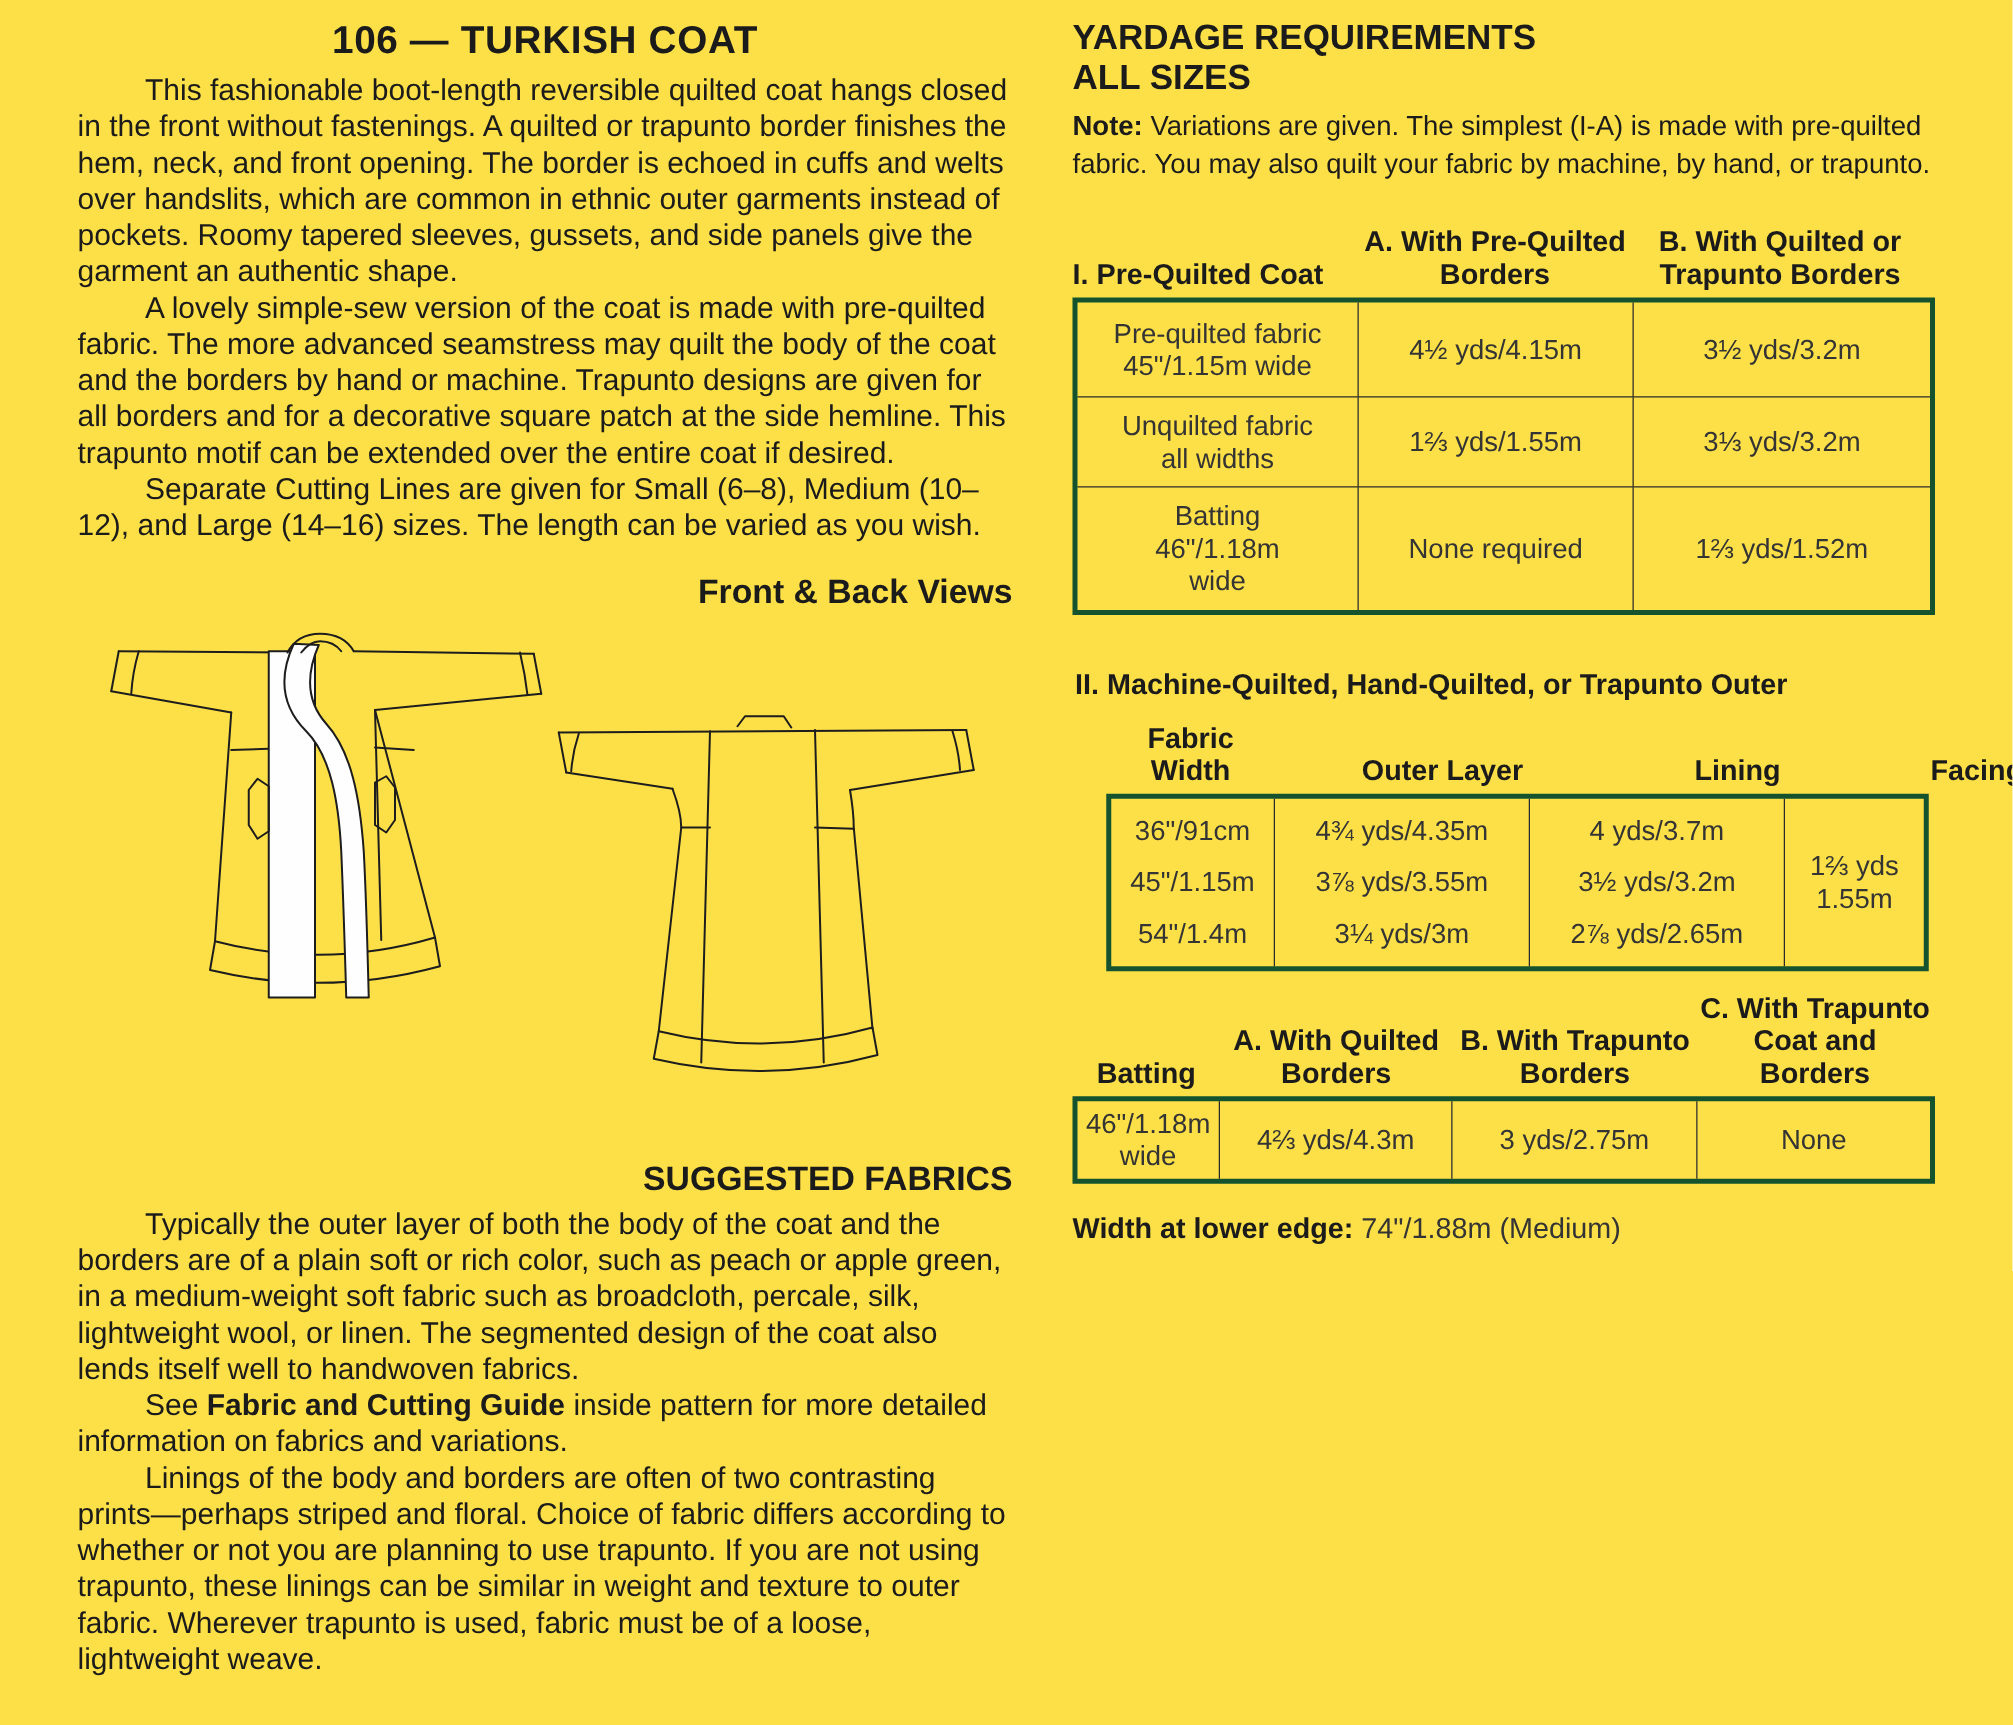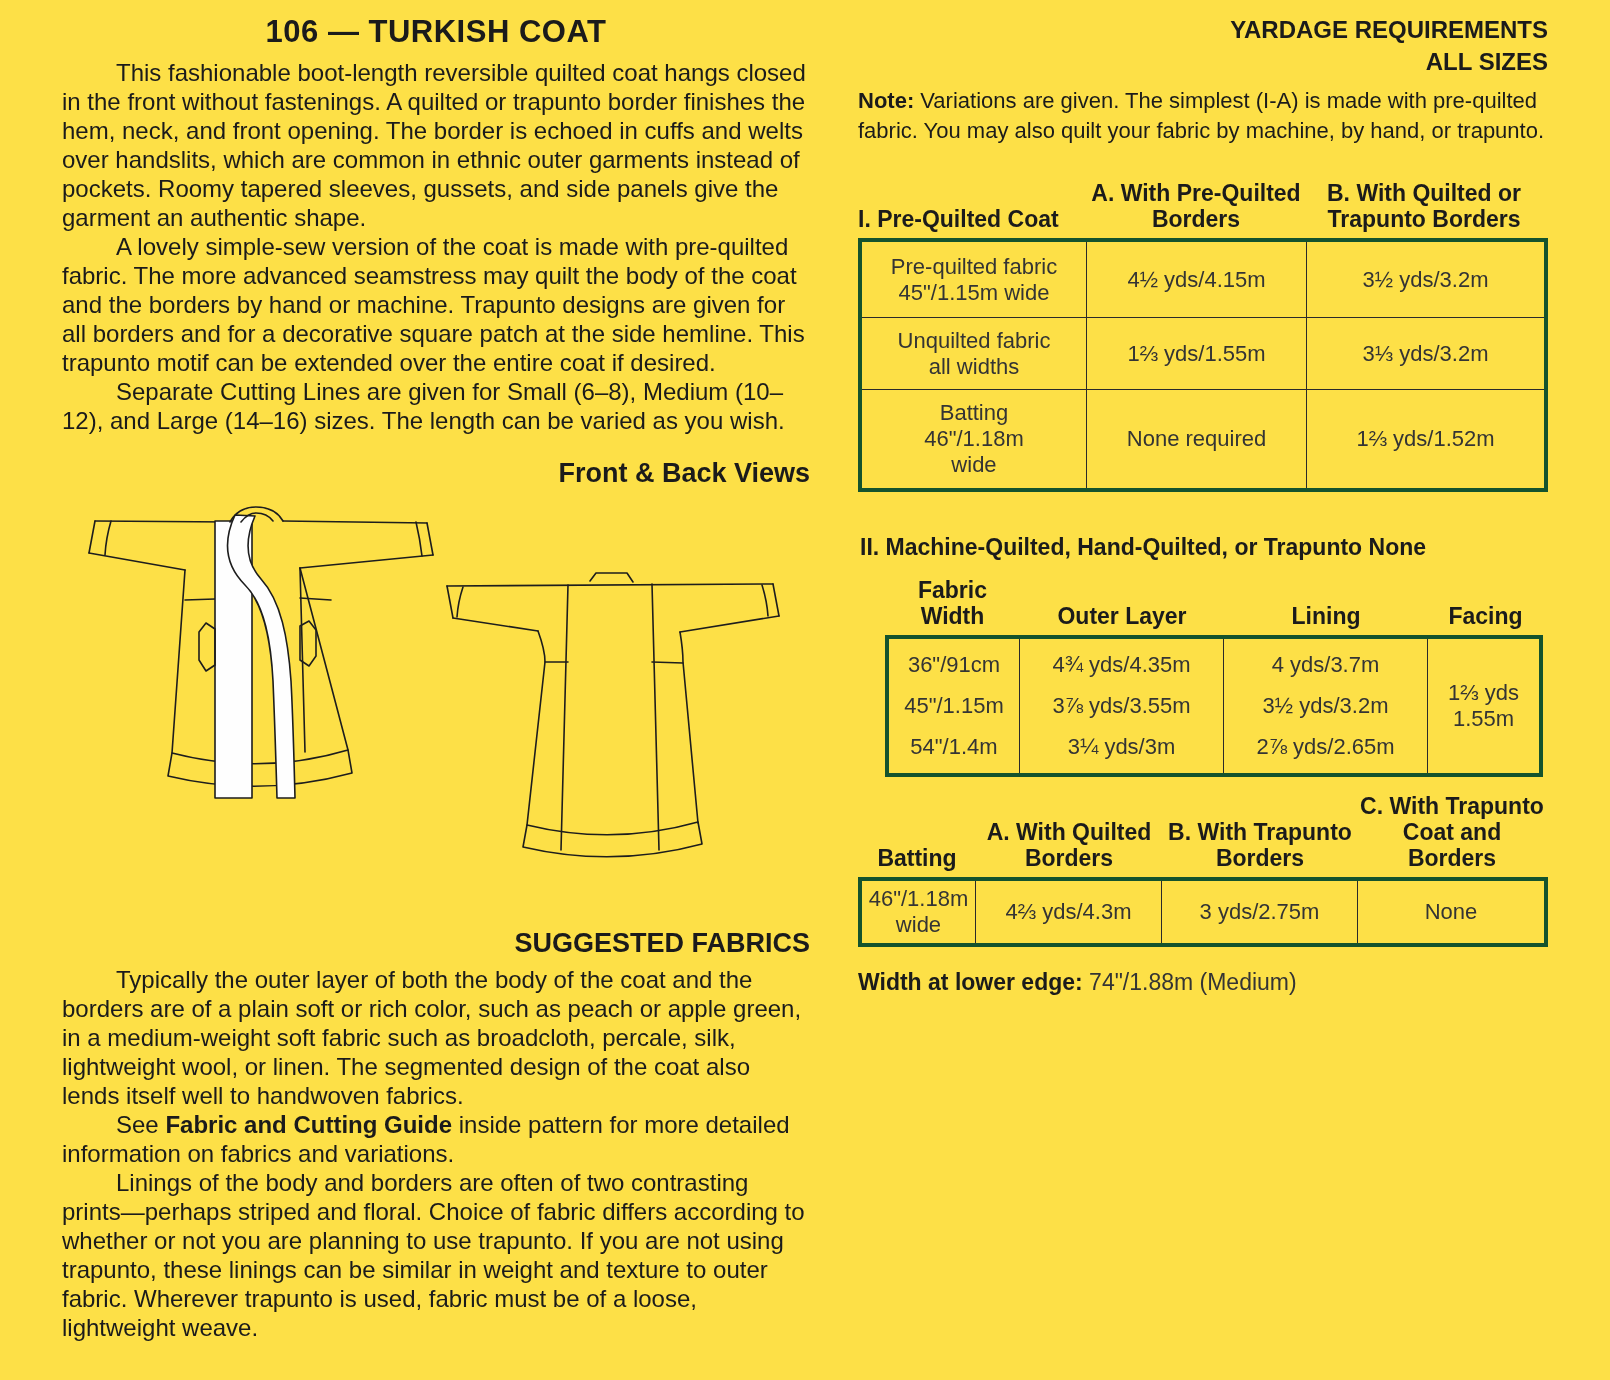--- a/index.html
+++ b/index.html
@@ -12,34 +12,34 @@
   .sub-heading{position:absolute;left:62px;width:748px;text-align:right;
                font-size:27px;font-weight:bold;margin:0;}
   .views-heading{top:458px;}
   .drawings{position:absolute;left:62px;top:490px;width:748px;height:372px;}
   .drawings svg{position:absolute;}
   .fabrics-block{position:absolute;left:62px;top:928px;width:748px;}
   .fabrics-block h3{text-align:right;font-size:27px;font-weight:bold;margin:0 0 6px 0;}
   .boldspan{font-weight:bold;}
   
   .col-right{position:absolute;left:858px;top:14px;width:690px;}
-  .yr-head{ text-align:right;font-size:24px;font-weight:bold;line-height:32px;margin:0;}
+  .yr-head{ text-align:left;font-size:28px;font-weight:bold;line-height:32px;margin:0;}
   .note{font-size:22px;line-height:30px;margin:8px 0 0 0;}
   .thead{display:grid;align-items:end;font-weight:bold;font-size:23px;line-height:26px;
          text-align:center;white-space:pre-line;}
   .t1-head{grid-template-columns:228px 220px 236px;margin-top:34px;}
   .t1-head .first{text-align:left;}
   .tbox{border:4px solid #14532d;margin-top:6px;box-sizing:border-box;}
   .t1-box{display:grid;grid-template-columns:225px 220px 1fr;grid-template-rows:76px 72px 98px;}
   .cell{font-size:22px;color:#343434;display:flex;align-items:center;justify-content:center;
         text-align:center;white-space:pre-line;line-height:26px;}
   .br{border-right:1.5px solid #2a2a2a;}
   .bb{border-bottom:1.5px solid #2a2a2a;}
   .t2-heading{font-size:23px;font-weight:bold;margin:42px 0 0 2px;}
-  .t2-head{grid-template-columns:135px 204px 204px 115px;margin:16px 0 0 27px;width:658px;}
+  .t2-head{grid-template-columns:135px 204px 204px 115px;margin:16px 0 0 27px;width:658px;gap:32px;}
   .t2-box{margin-left:27px;width:658px;display:grid;grid-template-columns:131px 204px 204px 1fr;}
   .t2-col{display:flex;flex-direction:column;justify-content:space-around;padding:6px 0;height:122px;}
   .t2-col .cell{flex:0 0 auto;}
   .t3-head{grid-template-columns:118px 186px 196px 188px;margin-top:16px;}
   .t3-box{display:grid;grid-template-columns:114px 186px 196px 1fr;grid-template-rows:62px;}
   .width-note{font-size:23px;margin-top:22px;}
   .width-note .val{font-weight:normal;color:#343434;}
   svg path, svg line{stroke:#1d1d1d;stroke-width:1.6;fill:none;stroke-linejoin:round;stroke-linecap:round;}
   svg path.fillw{fill:#fefefe;}
 </style>
@@ -125,21 +125,21 @@
 all widths</div>
       <div class="cell br bb">1⅔ yds/1.55m</div>
       <div class="cell bb">3⅓ yds/3.2m</div>
       <div class="cell br">Batting
 46"/1.18m
 wide</div>
       <div class="cell br">None required</div>
       <div class="cell">1⅔ yds/1.52m</div>
     </div>
 
-    <h3 class="t2-heading">II. Machine-Quilted, Hand-Quilted, or Trapunto None</h3>
+    <h3 class="t2-heading">II. Machine-Quilted, Hand-Quilted, or Trapunto Outer</h3>
     <div class="thead t2-head">
       <div>Fabric
 Width</div>
       <div>Outer Layer</div>
       <div>Lining</div>
       <div>Facing</div>
     </div>
     <div class="tbox t2-box">
       <div class="t2-col br">
         <div class="cell">36"/91cm</div>

